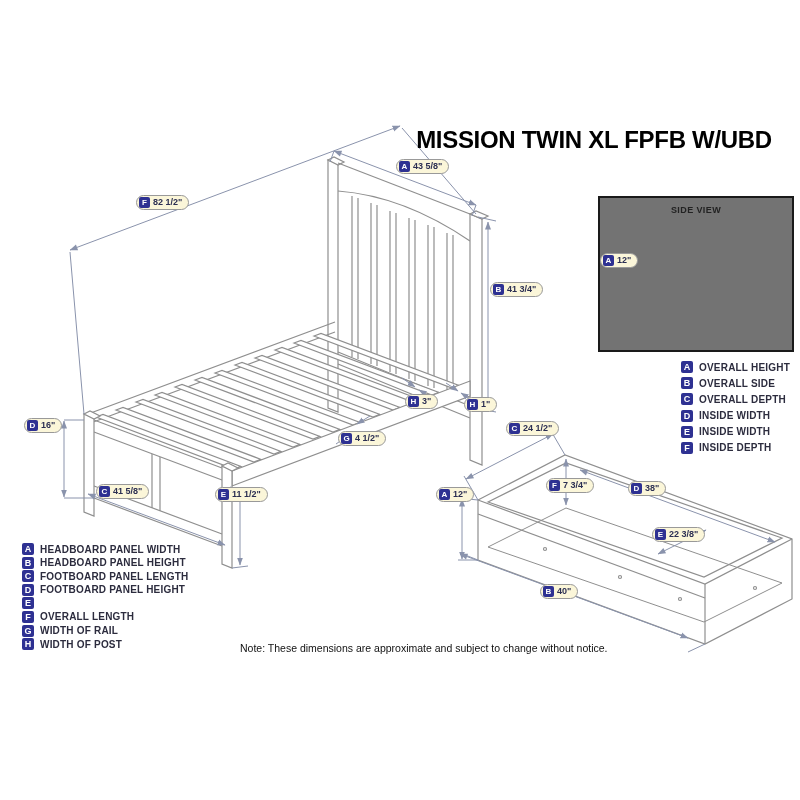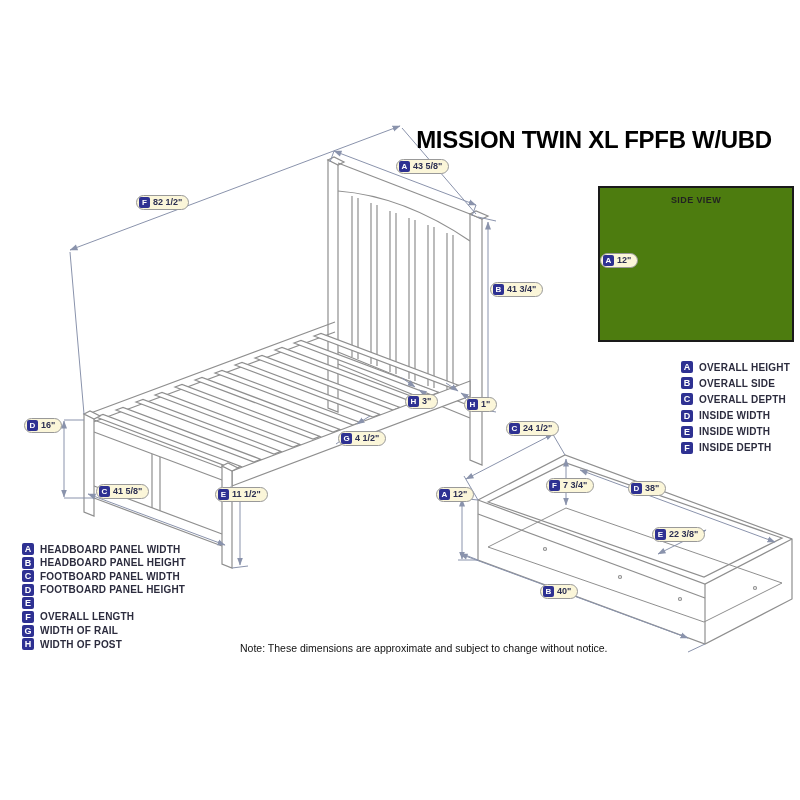--- a/index.html
+++ b/index.html
@@ -18,22 +18,22 @@
        display:flex;align-items:center;justify-content:center;font-size:8px;font-weight:bold;}
   
   .legend{position:absolute;z-index:4;}
   .lrow{display:flex;align-items:center;gap:6px;}
   .legend-bed .lrow{margin-bottom:1.6px;}
   .legend-drawer .lrow{margin-bottom:4.2px;}
   .lsq{width:12px;height:12px;background:#2E3192;color:#fff;border-radius:2px;flex:0 0 12px;
        display:flex;align-items:center;justify-content:center;font-size:9px;font-weight:bold;}
   .ltext{font-size:10px;font-weight:bold;color:#2C2C3E;letter-spacing:.2px;white-space:nowrap;}
   
-  .sideview{position:absolute;left:598px;top:186px;width:192px;height:152px;
-       border:2px solid #1a1a1a;z-index:2;background:#4d7c0f;}
+  .sideview{position:absolute;left:598px;top:196px;width:192px;height:152px;
+       border:2px solid #1a1a1a;z-index:2;background:#737373;}
   .sideview .svtitle{position:absolute;left:0;top:7px;width:100%;text-align:center;
        font-size:9px;font-weight:bold;color:#222;letter-spacing:.4px;}
 </style>
 </head>
 <body>
 
 <div id="page">
 
   <svg width="800" height="800" viewBox="0 0 800 800">
     <defs>
@@ -252,21 +252,21 @@
     <div class="lrow">
         <span class="lsq">A</span>
         <span class="ltext">HEADBOARD PANEL WIDTH</span>
       </div>
     <div class="lrow">
         <span class="lsq">B</span>
         <span class="ltext">HEADBOARD PANEL HEIGHT</span>
       </div>
     <div class="lrow">
         <span class="lsq">C</span>
-        <span class="ltext">FOOTBOARD PANEL WIDTH</span>
+        <span class="ltext">FOOTBOARD PANEL LENGTH</span>
       </div>
     <div class="lrow">
         <span class="lsq">D</span>
         <span class="ltext">FOOTBOARD PANEL HEIGHT</span>
       </div>
     <div class="lrow">
         <span class="lsq">E</span>
       </div>
     <div class="lrow">
         <span class="lsq">F</span>

